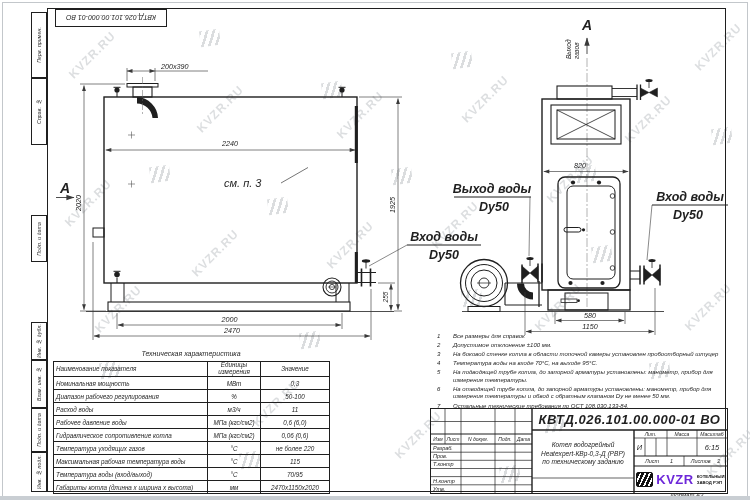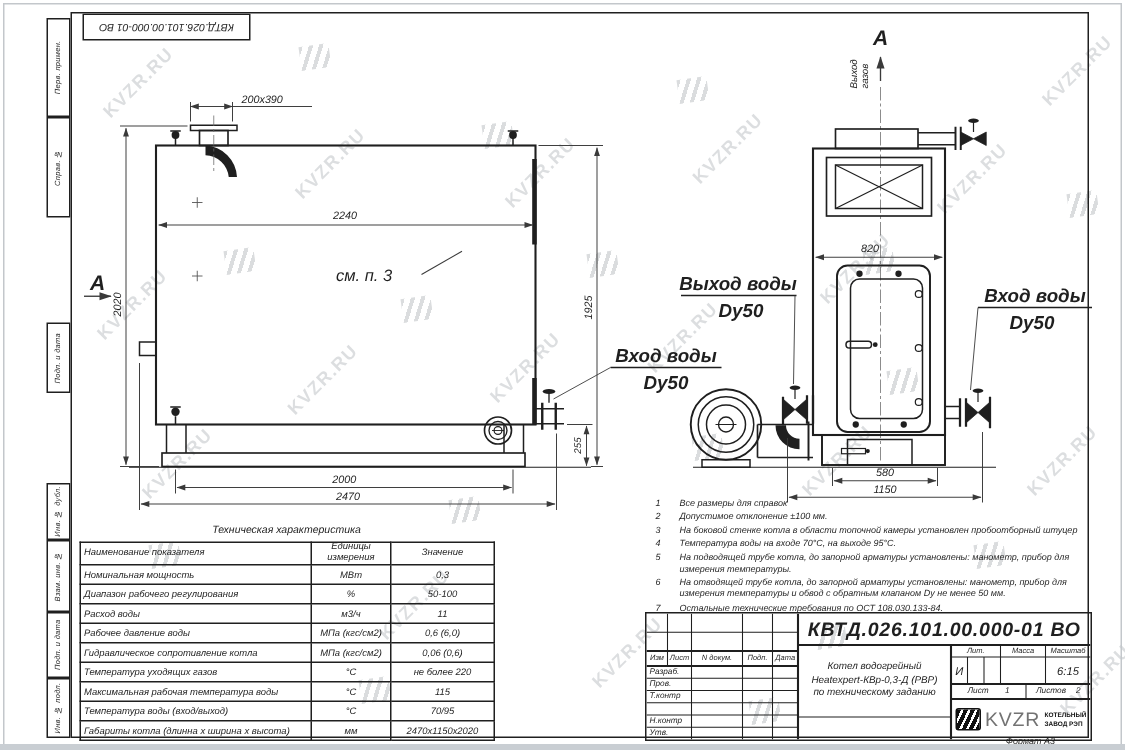--- a/index.html
+++ b/index.html
@@ -42,21 +42,21 @@
   .tb .docnum { font-size:13px; font-weight:bold; letter-spacing:.5px; }
   .tb .h5 { font-size:5px; }
   .tb .sig { justify-content:flex-start; padding-left:2px; font-size:5.5px; }
   .tb .prod { flex-direction:column; font-size:6.6px; line-height:1.28; text-align:center; }
   .tb .val { font-size:7.5px; }
   .tb .pair { justify-content:space-evenly; font-size:5.5px; }
   .logo-row { display:flex; align-items:center; gap:3px; font-style:normal; }
   .logo-mark { width:15px; height:13px; border-radius:2px;
                background:repeating-linear-gradient(115deg,#111 0 2.6px,#fff 2.6px 4.2px);
                border:1px solid #111; }
-  .logo-word { font-size:13px; font-weight:normal; color:#737373; letter-spacing:.5px; }
+  .logo-word { font-size:13px; font-weight:bold; color:#6d28d9; letter-spacing:.5px; }
   .logo-sub { font-size:4.3px; line-height:1.25; color:#111; font-weight:bold; }
   .format { position:absolute; left:648px; top:492px; width:78px; text-align:center; font-size:6px; }
   svg text { font-family:"Liberation Sans",sans-serif; font-style:italic; fill:#1f1f1f; }
 </style>
 </head>
 <body>
 
 <div class="sheet">
 
   <div>

